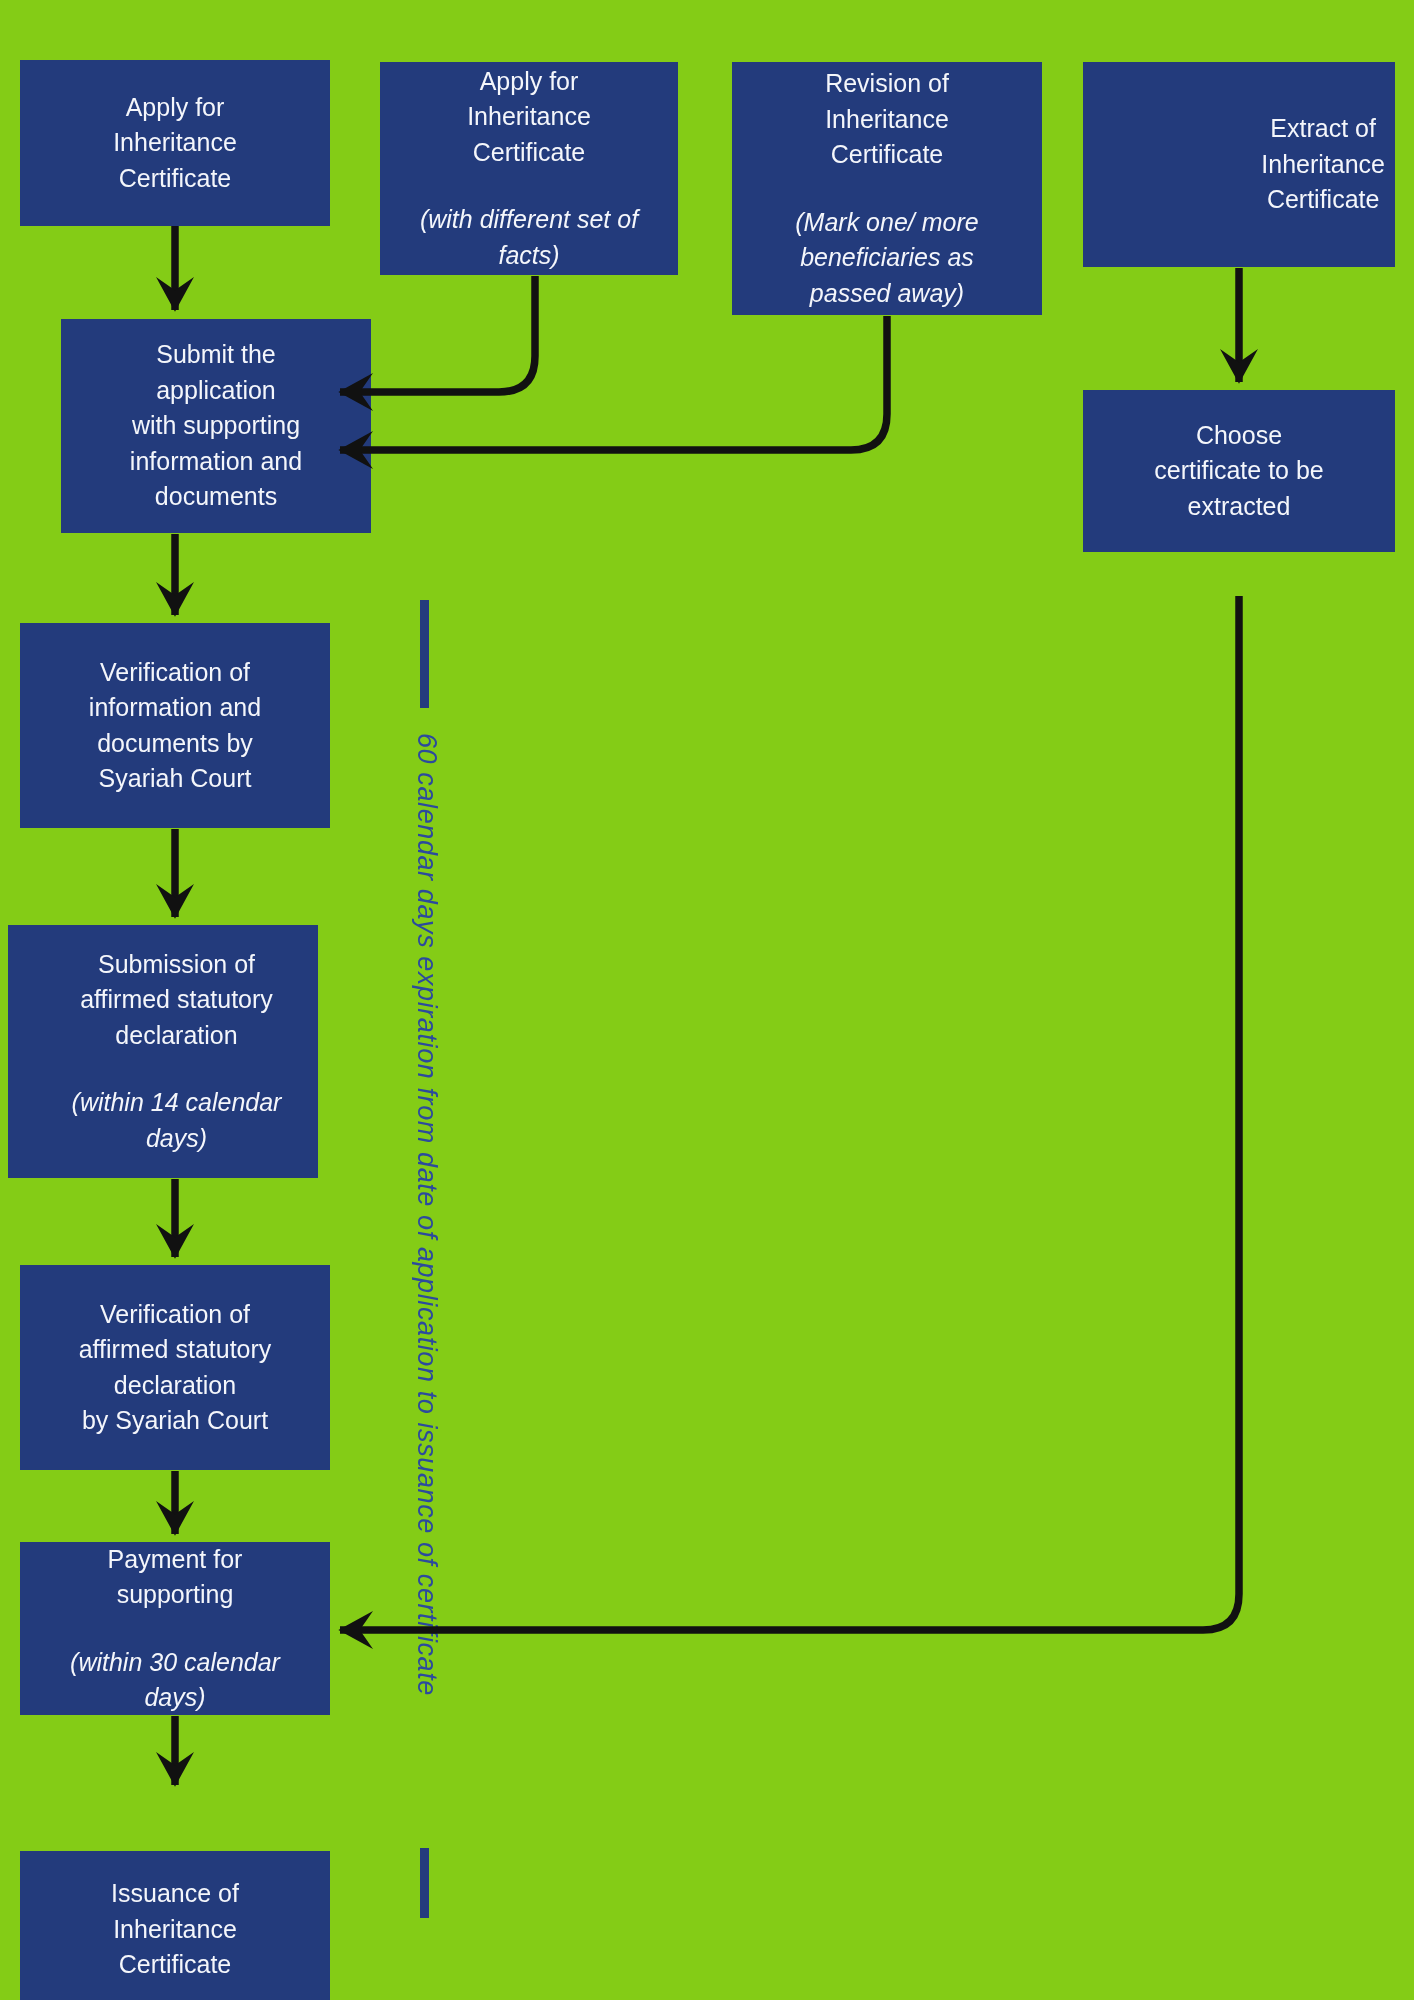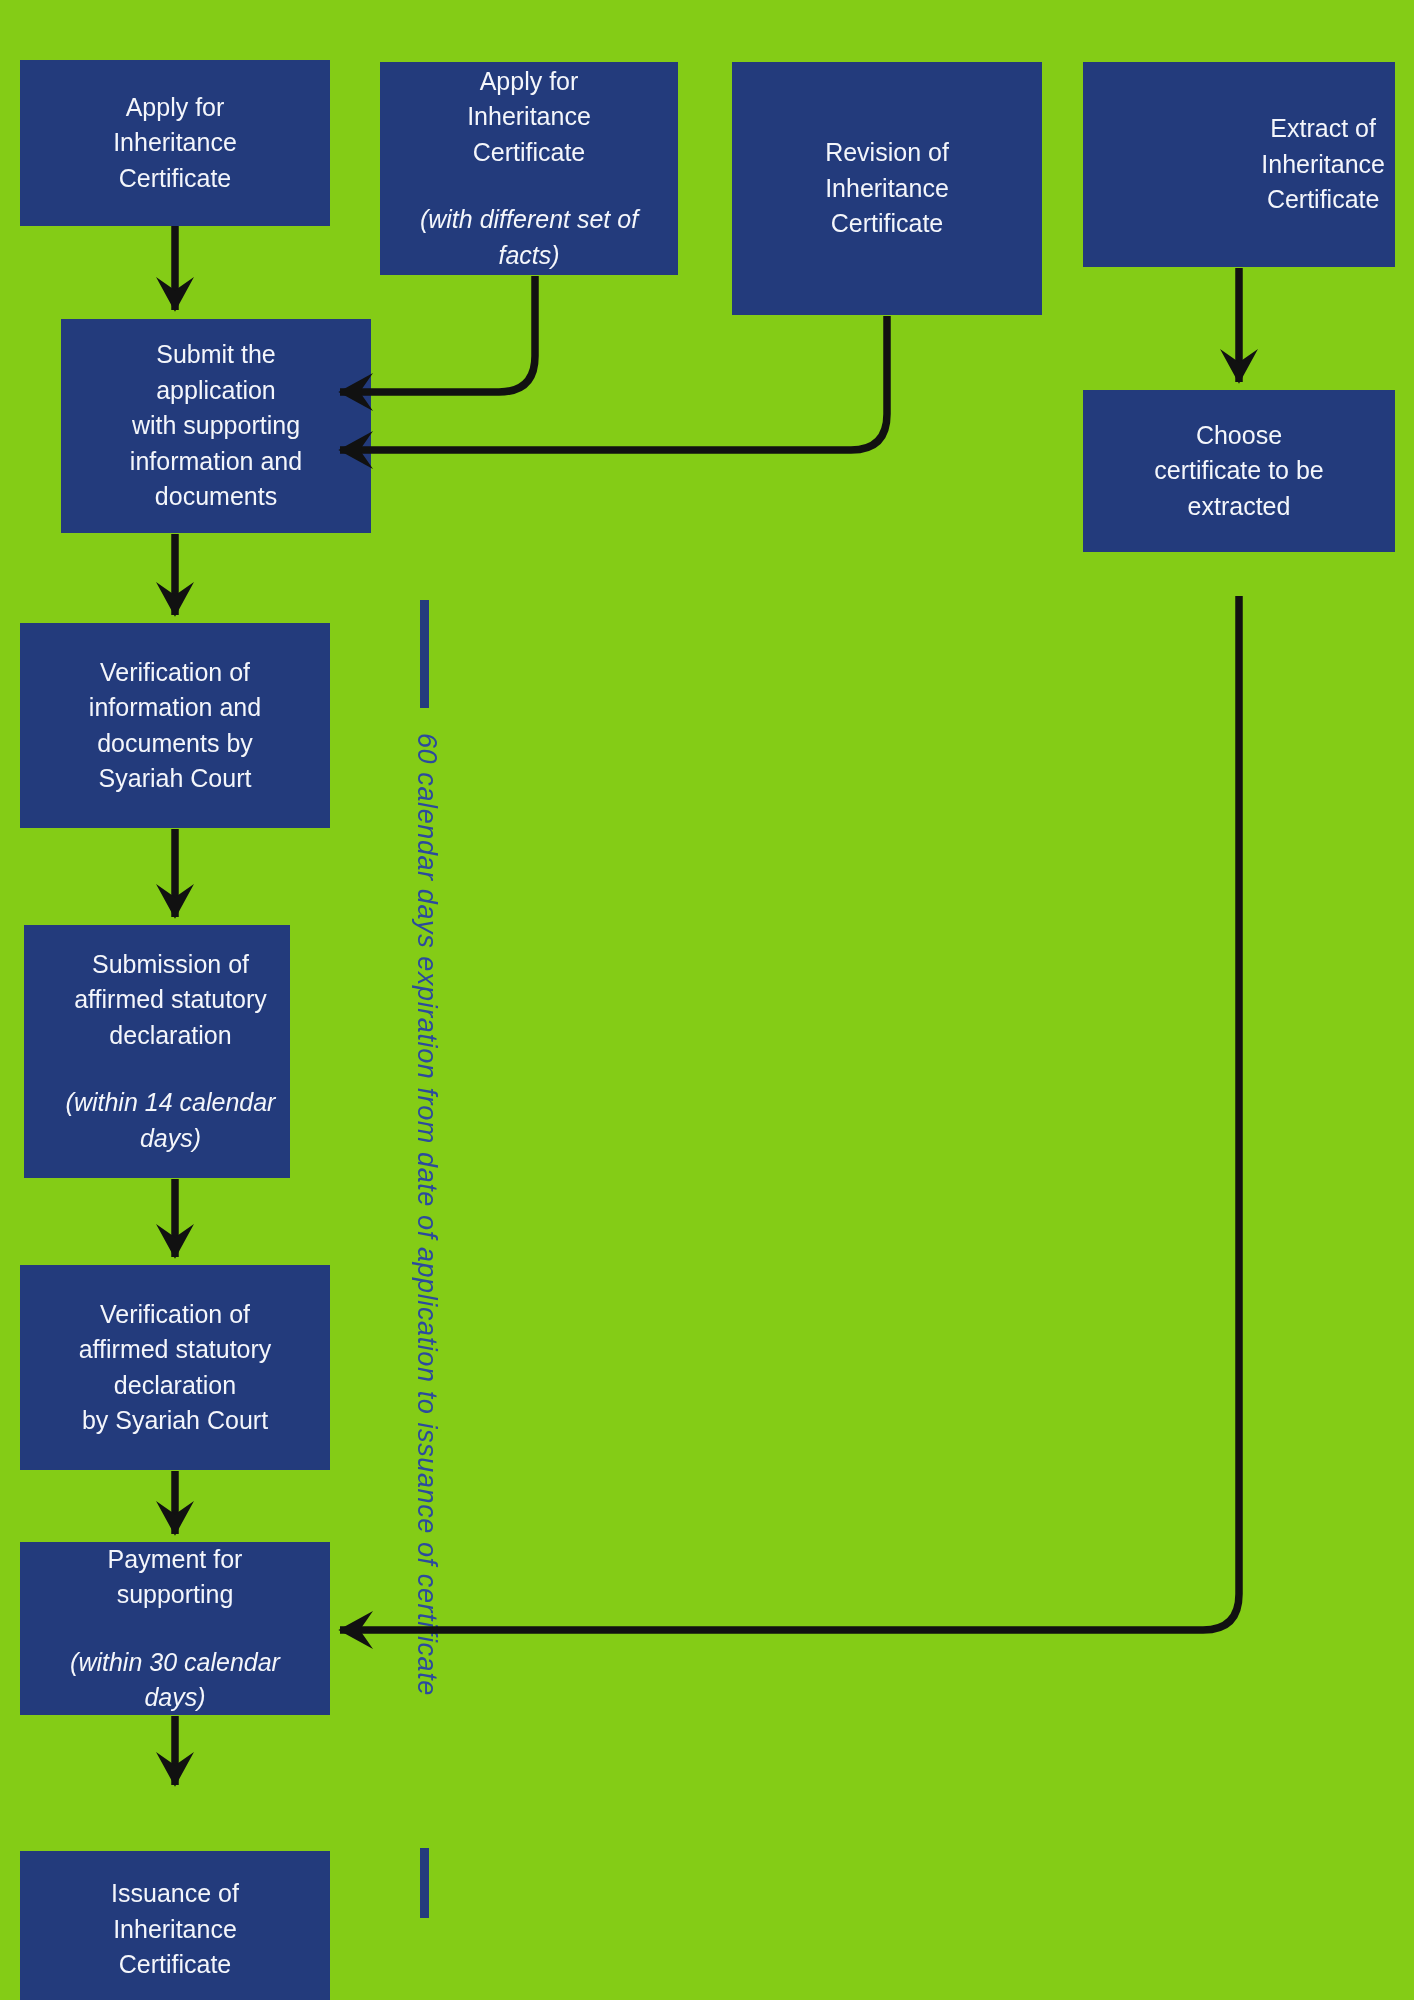--- a/index.html
+++ b/index.html
@@ -83,20 +83,23 @@
       <span class="node-note">(with different set of
 facts)</span>
     </div>
   </div>
 
   <div class="node" style="left:732px; top:62px; width:310px; height:253px;">
     <div class="node-text">
       <span class="node-label">Revision of
 Inheritance
 Certificate</span>
+      <span class="node-note">(Mark one/ more
+beneficiaries as
+passed away)</span>
     </div>
   </div>
 
   <div class="node" style="left:1083px; top:62px; width:312px; height:205px;justify-content:flex-end;">
     <div class="node-text">
       <span class="node-label">Extract of
 Inheritance
 Certificate</span>
     </div>
   </div>
@@ -121,21 +124,21 @@
 
   <div class="node" style="left:20px; top:623px; width:310px; height:205px;">
     <div class="node-text">
       <span class="node-label">Verification of
 information and
 documents by
 Syariah Court</span>
     </div>
   </div>
 
-  <div class="node" style="left:24px; top:925px; width:266px; height:253px;padding-left:37px;">
+  <div class="node" style="left:8px; top:925px; width:310px; height:253px;padding-left:37px;">
     <div class="node-text">
       <span class="node-label">Submission of
 affirmed statutory
 declaration</span>
       <span class="node-note">(within 14 calendar
 days)</span>
     </div>
   </div>
 
   <div class="node" style="left:20px; top:1265px; width:310px; height:205px;">

